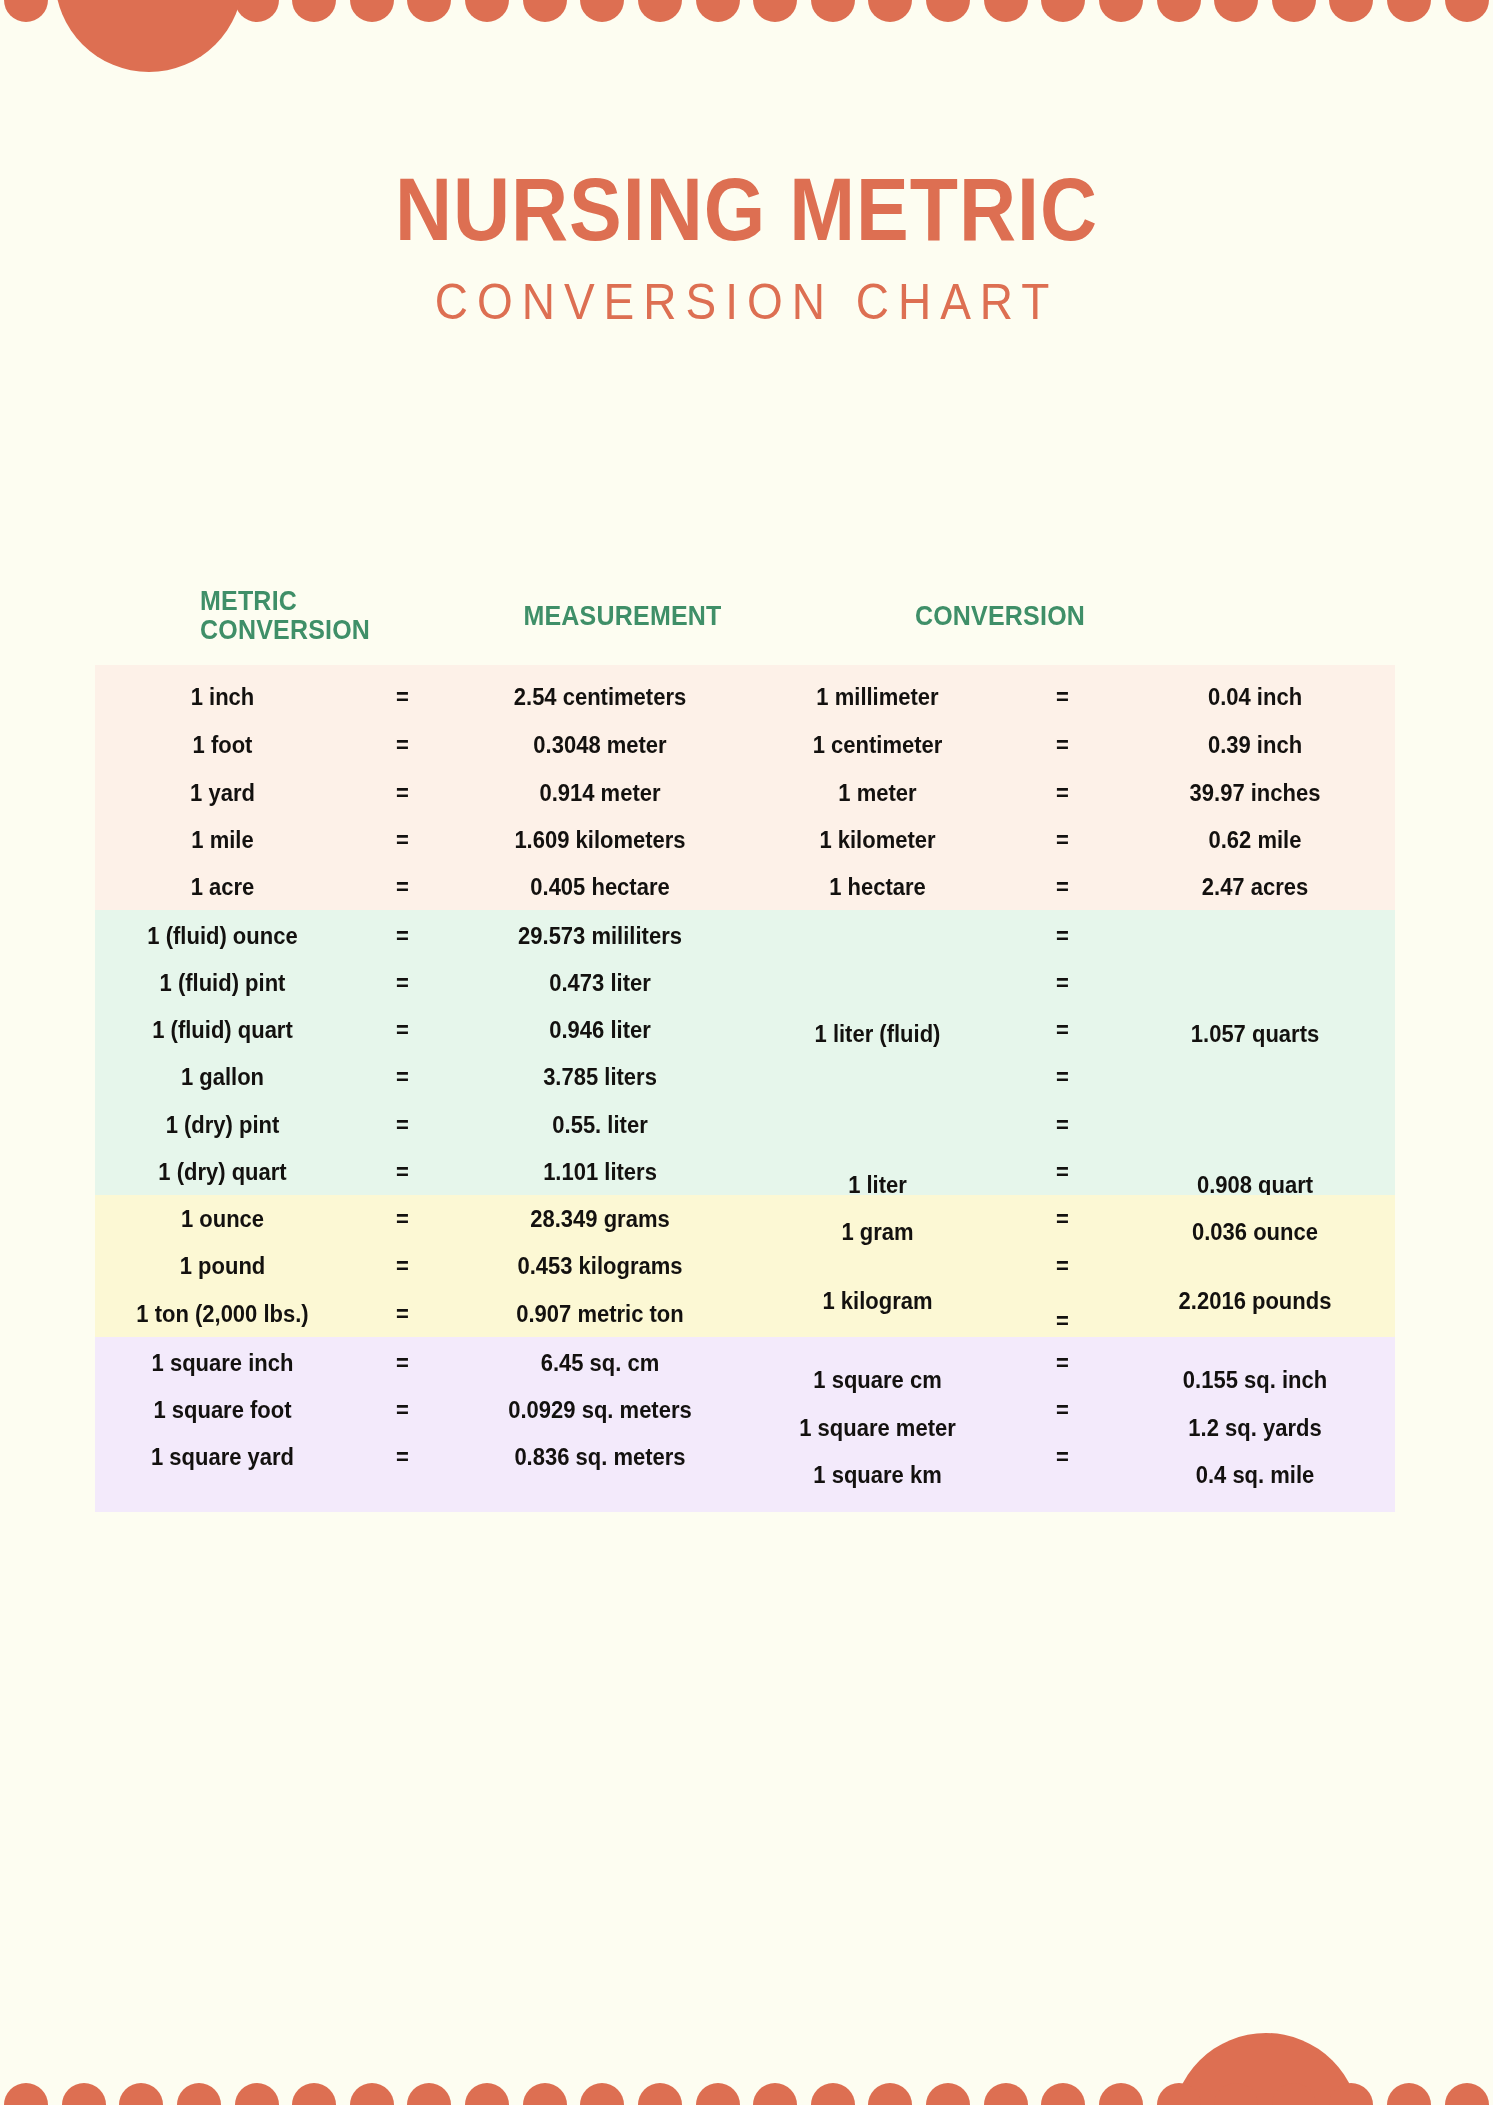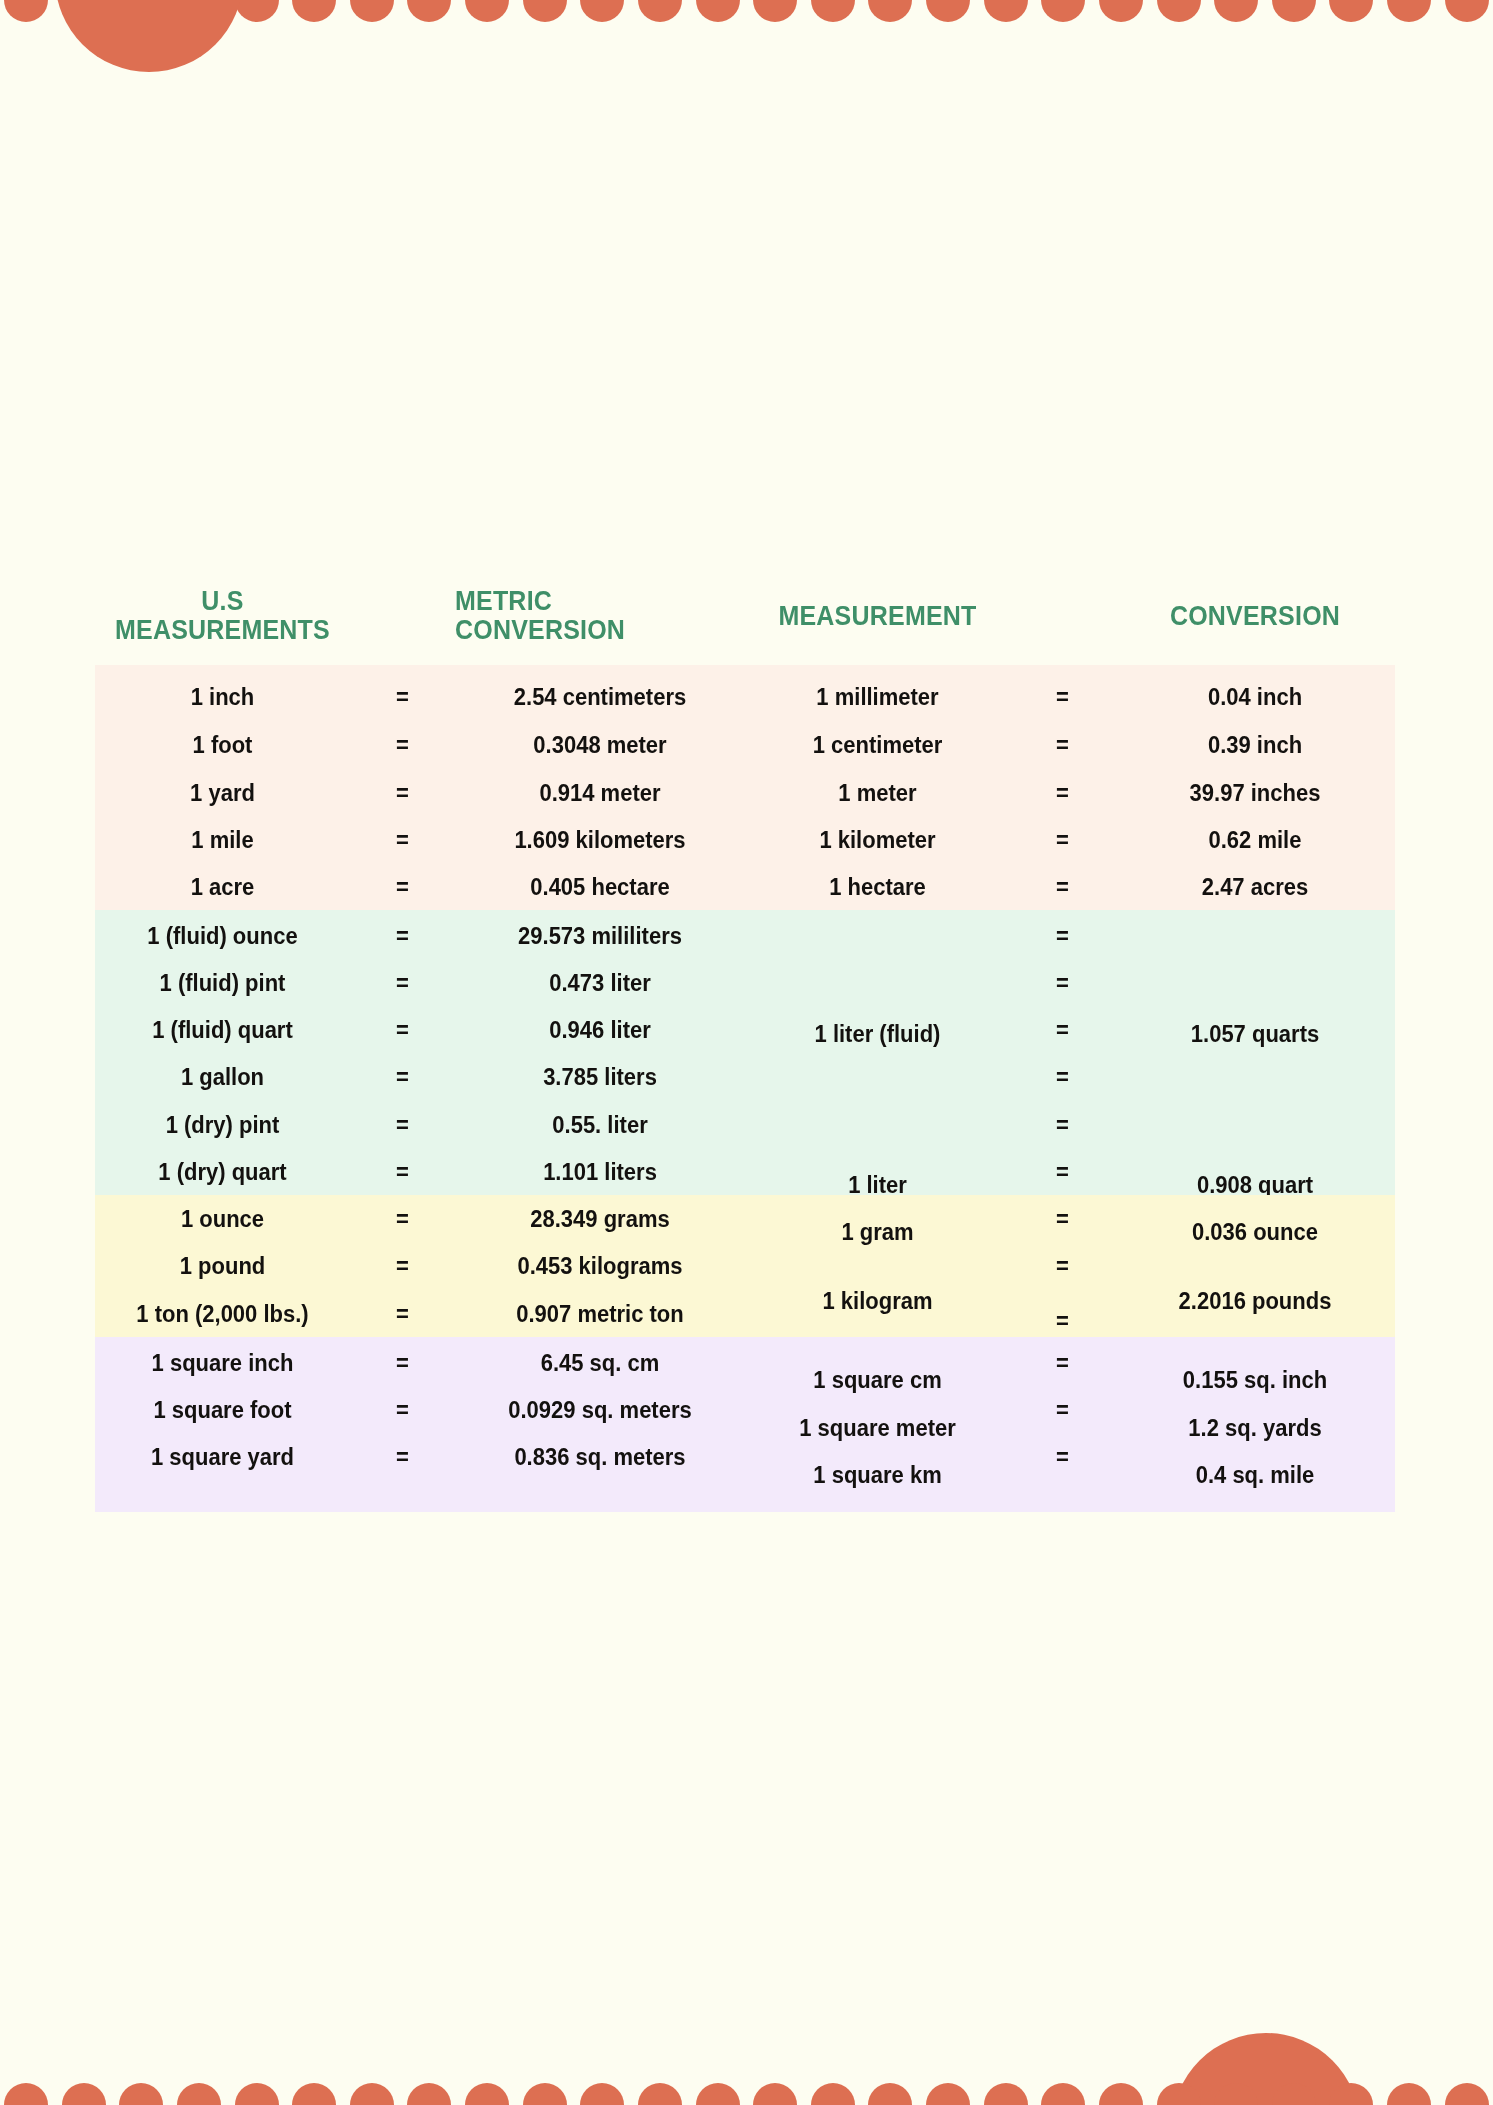--- a/index.html
+++ b/index.html
@@ -160,28 +160,28 @@
       <div class="scallop"></div>
       <div class="scallop"></div>
       <div class="scallop"></div>
       <div class="scallop"></div>
       <div class="scallop"></div>
       <div class="scallop"></div>
       <div class="scallop"></div>
   </div>
   <div class="big-circle big-circle-top"></div>
 
+  <div class="title-block">
+    <div class="title-main">NURSING METRIC</div>
+    <div class="title-sub">CONVERSION CHART</div>
+  </div>
 
   <div class="table-wrap">
 
     <div class="head-row">
-      <div class="col-a">
-        <div class="head-cell">U.S</div>
-        <div class="head-cell">MEASUREMENTS</div>
-      </div>
       <div class="col-eq"></div>
       <div class="col-b">
         <div class="head-cell">METRIC</div>
         <div class="head-cell">CONVERSION</div>
       </div>
       <div class="col-c">
         <div class="head-cell">MEASUREMENT</div>
       </div>
       <div class="col-eq2"></div>
       <div class="col-d">

